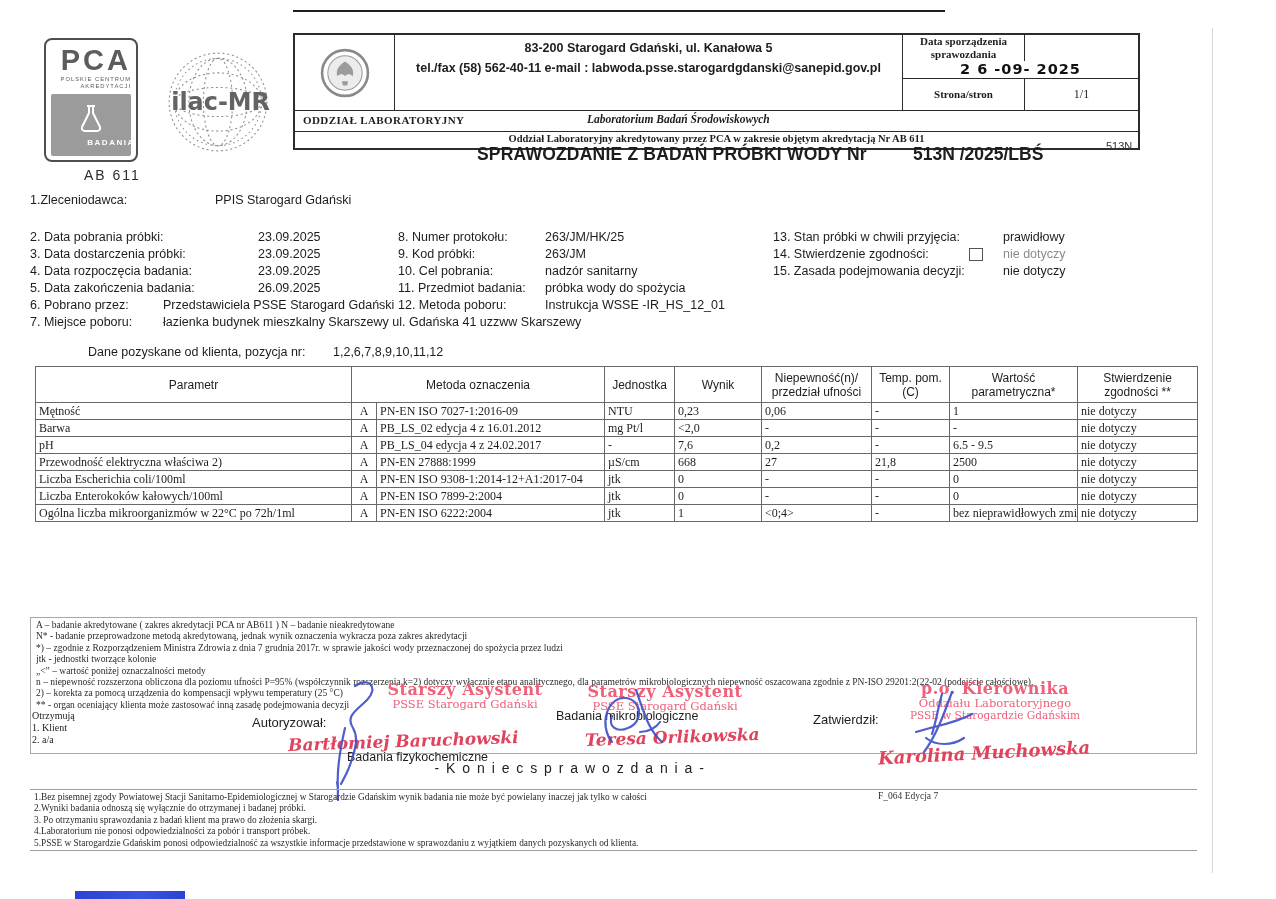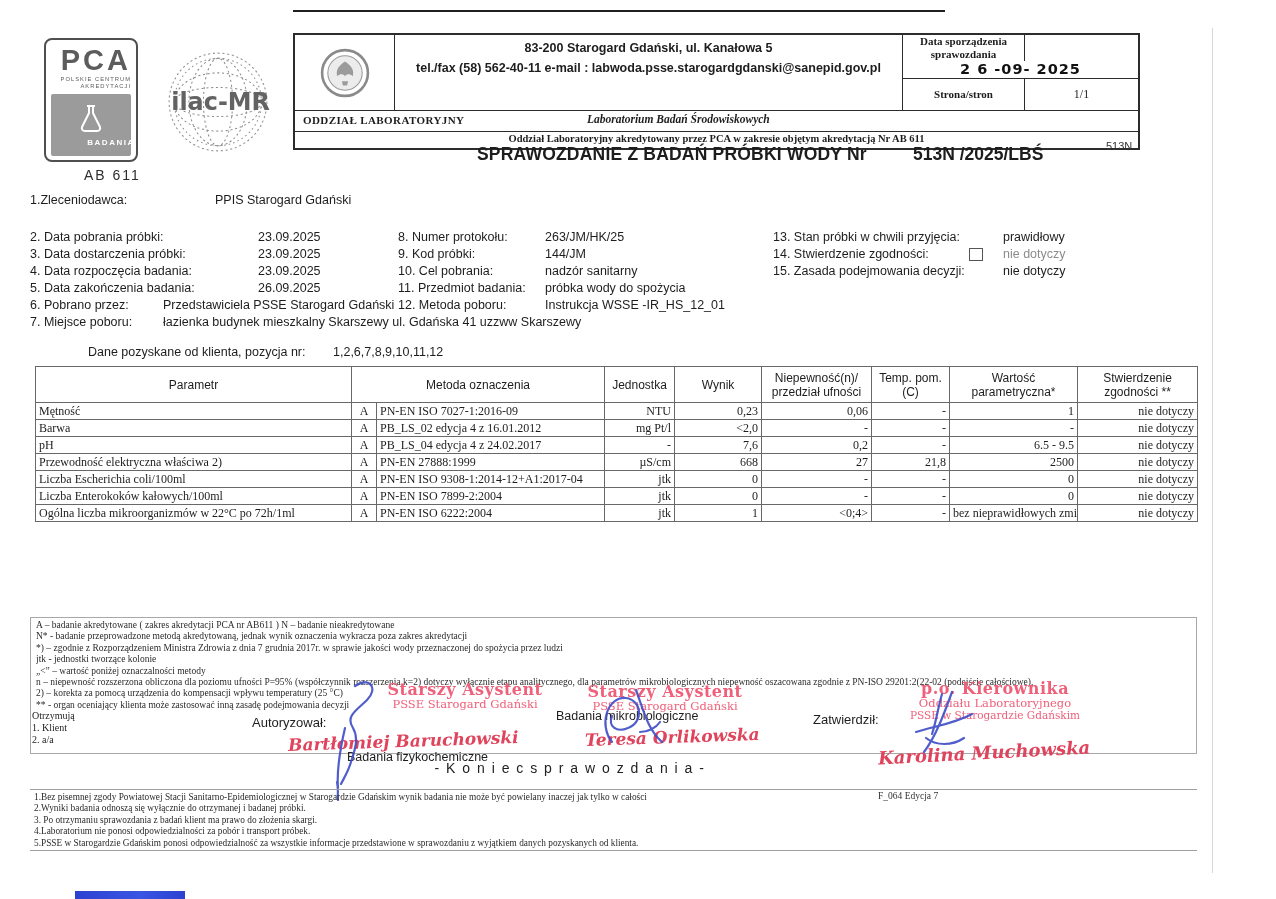--- a/index.html
+++ b/index.html
@@ -80,21 +80,21 @@
   .results { left:35px; top:366px; width:1162px; border-collapse:collapse; table-layout:fixed;
              position:absolute; background:#fff; }
   .results th, .results td { border:1px solid #686868; }
   .results thead th { height:36px; font-weight:normal; font-size:12px; font-family:"Liberation Sans",sans-serif;
                       white-space:pre-line; vertical-align:middle; text-align:center; line-height:14px; }
   .results tbody td { height:17px; font-family:"Liberation Serif",serif; font-size:12px;
                       padding:0 3px; line-height:14px; white-space:nowrap; overflow:hidden; }
   td.c-param  { text-align:left; padding-left:6px; }
   td.c-flag   { text-align:center; }
   td.c-method { text-align:left; padding-left:5px; }
-  td.c-center { text-align:right; }
+  td.c-center { text-align:left; }
   td.c-limit  { font-size:10.5px; }
 
   
   .legend-box { left:30px; top:617px; width:1167px; height:137px; border:1px solid #a8a8a8;
                 padding:2px 5px; background:#fff; }
   .legend-line { font-family:Liberation Serif, serif; font-size:9.5px; line-height:11.4px;
                  color:#2a2a2a; white-space:nowrap; overflow:hidden; }
   .recipients { left:32px; top:710px; font-size:10px; font-family:"Liberation Serif",serif; line-height:12px; }
   .sig-label  { font-size:13px; }
   .lbl-authorized { left:252px; top:715px; }
@@ -237,21 +237,21 @@
 
   <div class="abs fields-mid">
 
       <div class="frow">
         <span class="flabel">8. Numer protokołu:</span>
         <span class="fvalue">263/JM/HK/25</span>
       </div>
 
       <div class="frow">
         <span class="flabel">9. Kod próbki:</span>
-        <span class="fvalue">144/JM</span>
+        <span class="fvalue">263/JM</span>
       </div>
 
       <div class="frow">
         <span class="flabel">10. Cel pobrania:</span>
         <span class="fvalue">nadzór sanitarny</span>
       </div>
 
       <div class="frow">
         <span class="flabel">11. Przedmiot badania:</span>
         <span class="fvalue">próbka wody do spożycia</span>

